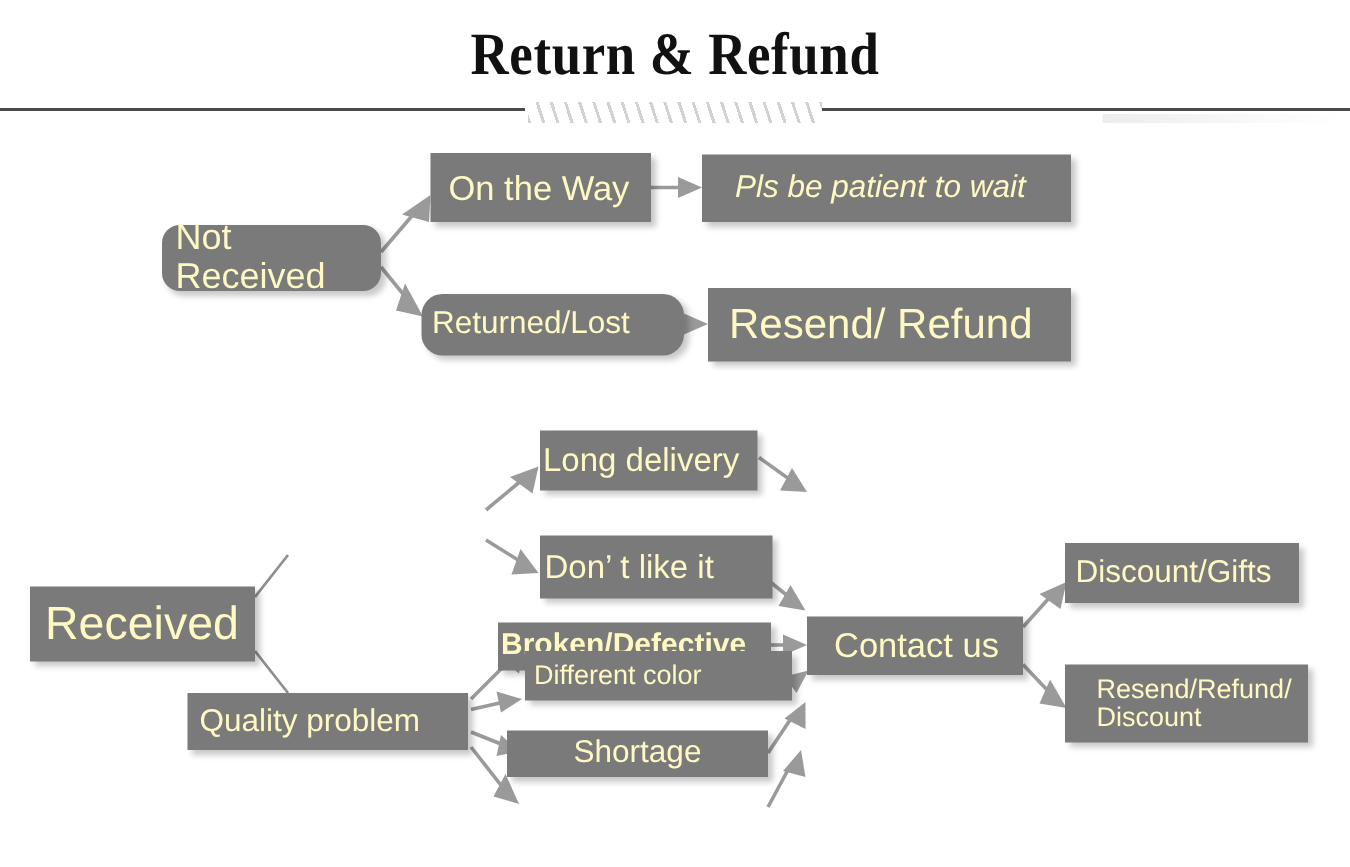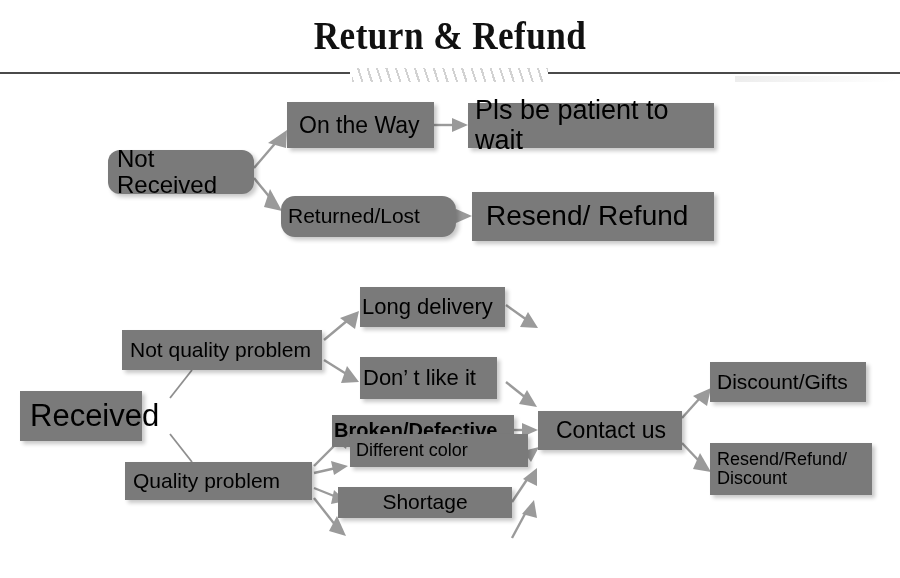--- a/index.html
+++ b/index.html
@@ -67,21 +67,21 @@
     top: 8px;
     width: 160px;
     height: 6px;
     background: linear-gradient(to right, rgba(235,235,235,0.9), rgba(252,252,252,0));
   }
 
   
   .node {
     position: absolute;
     background: #7a7a7a;
-    color: #000000;
+    color: #fef9c3;
     box-sizing: border-box;
     display: flex;
     align-items: center;
     box-shadow: 3px 3px 4px rgba(0,0,0,0.22);
     font-family: "Liberation Sans", sans-serif;
     font-weight: 400;
     line-height: 1.08;
     white-space: pre-line;
     z-index: 3;
   }
@@ -213,43 +213,42 @@
     <g>
       <line x1="682" y1="443" x2="700" y2="462"></line>
       <polygon points="711,472 693,469 700,453"></polygon>
     </g>
   </svg>
 
   <div class="node left" style="left:108px; top:150px; width:146px; height:44px; padding-left:9px; font-size:24px;border-radius:12px;">Not Received</div>
 
   <div class="node left" style="left:287px; top:102px; width:147px; height:46px; padding-left:12px; font-size:23px;">On the Way</div>
 
-  <div class="node left" style="left:468px; top:103px; width:246px; height:45px; padding-left:7px; font-size:27px;">Pls be patient to wait</div>
+  <div class="node left" style="left:468px; top:103px; width:246px; height:45px; padding-left:22px; font-size:21px;font-style:italic;">Pls be patient to wait</div>
 
   <div class="node left" style="left:281px; top:196px; width:175px; height:41px; padding-left:7px; font-size:21px;border-radius:14px;">Returned/Lost</div>
 
   <div class="node left" style="left:472px; top:192px; width:242px; height:49px; padding-left:14px; font-size:28px;text-align:center;">Resend/ Refund</div>
 
-  <div class="node left" style="left:20px; top:391px; width:122px; height:50px; padding-left:10px; font-size:31px;">Received</div>
-
-  <div class="node left" style="left:122px; top:330px; width:200px; height:40px; padding-left:8px; font-size:21px;">Not quality problem</div>
+  <div class="node left" style="left:20px; top:391px; width:150px; height:50px; padding-left:10px; font-size:31px;">Received</div>
+
 
   <div class="node left" style="left:125px; top:462px; width:187px; height:38px; padding-left:8px; font-size:21px;">Quality problem</div>
 
   <div class="node left" style="left:360px; top:287px; width:145px; height:40px; padding-left:2px; font-size:22px;">Long delivery</div>
 
-  <div class="node left" style="left:360px; top:357px; width:137px; height:42px; padding-left:3px; font-size:22px;text-align:center;">Don’  t like it</div>
+  <div class="node left" style="left:360px; top:357px; width:155px; height:42px; padding-left:3px; font-size:22px;text-align:center;">Don’  t like it</div>
 
   <div class="node left" style="left:332px; top:415px; width:182px; height:32px; padding-left:2px; font-size:20px;font-weight:bold;">Broken/Defective</div>
 
   <div class="node left" style="left:334px; top:434px; width:178px; height:33px; padding-left:6px; font-size:18px;margin-left:16px;">Different color</div>
 
   <div class="node center" style="left:338px; top:487px; width:174px; height:31px; font-size:21px;">Shortage</div>
 
 
   <div class="node left" style="left:538px; top:411px; width:144px; height:39px; padding-left:18px; font-size:23px;">Contact us</div>
 
   <div class="node left" style="left:710px; top:362px; width:156px; height:40px; padding-left:7px; font-size:21px;">Discount/Gifts</div>
 
-  <div class="node left" style="left:710px; top:443px; width:162px; height:52px; padding-left:7px; font-size:18px;">Resend/Refund/
+  <div class="node left" style="left:710px; top:443px; width:162px; height:52px; padding-left:21px; font-size:18px;">Resend/Refund/
 Discount</div>
 
 </div>
 
 </body></html>

